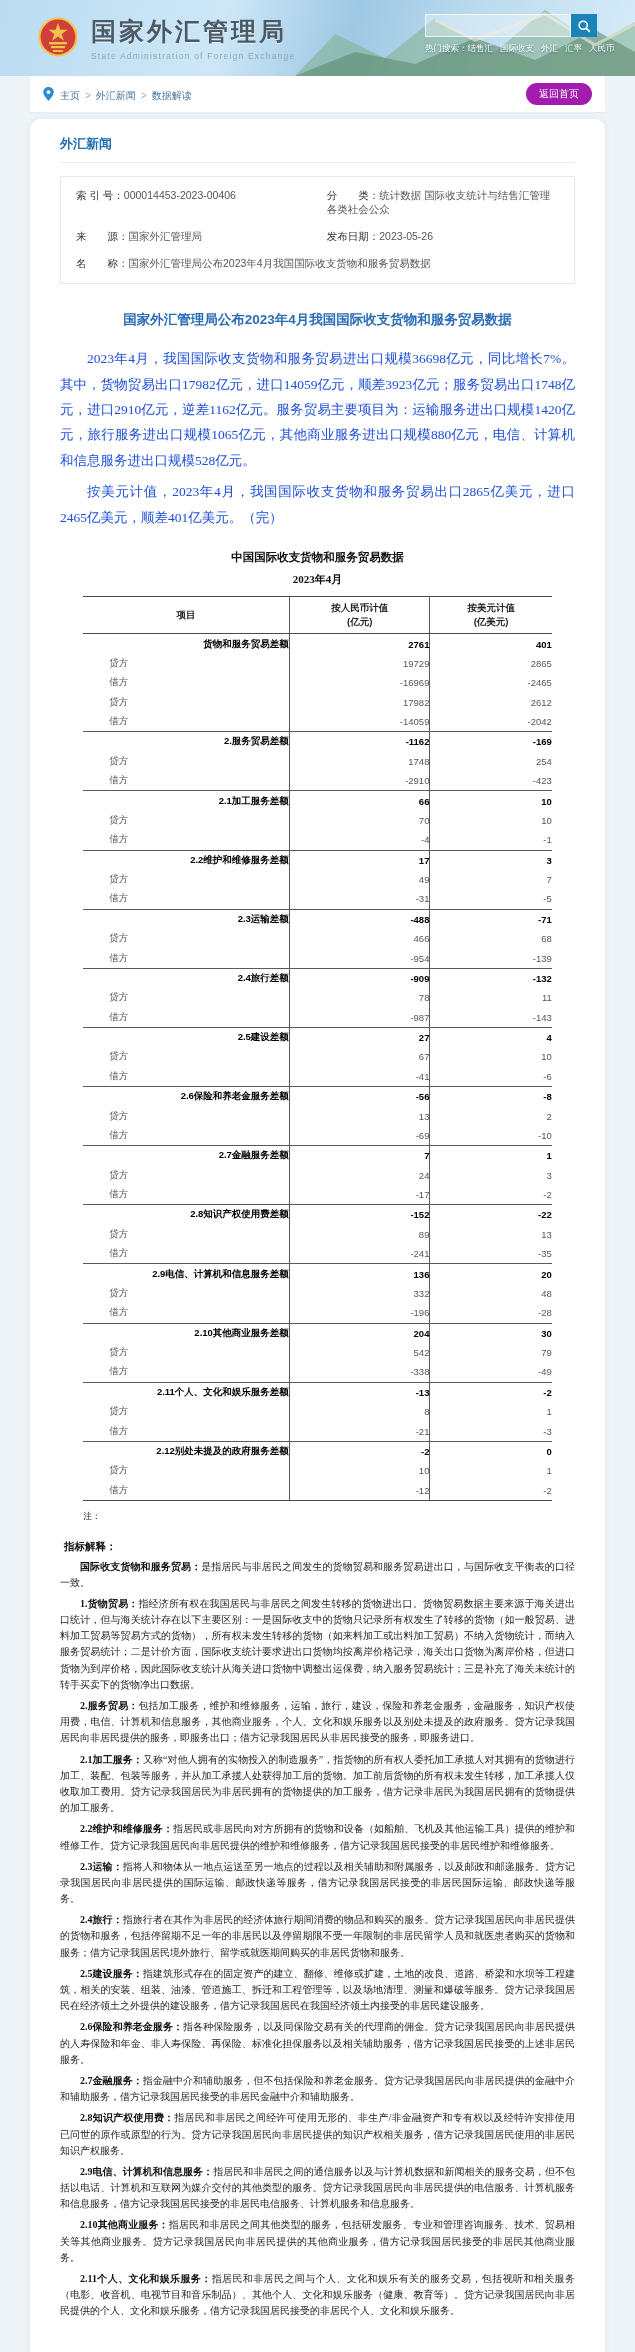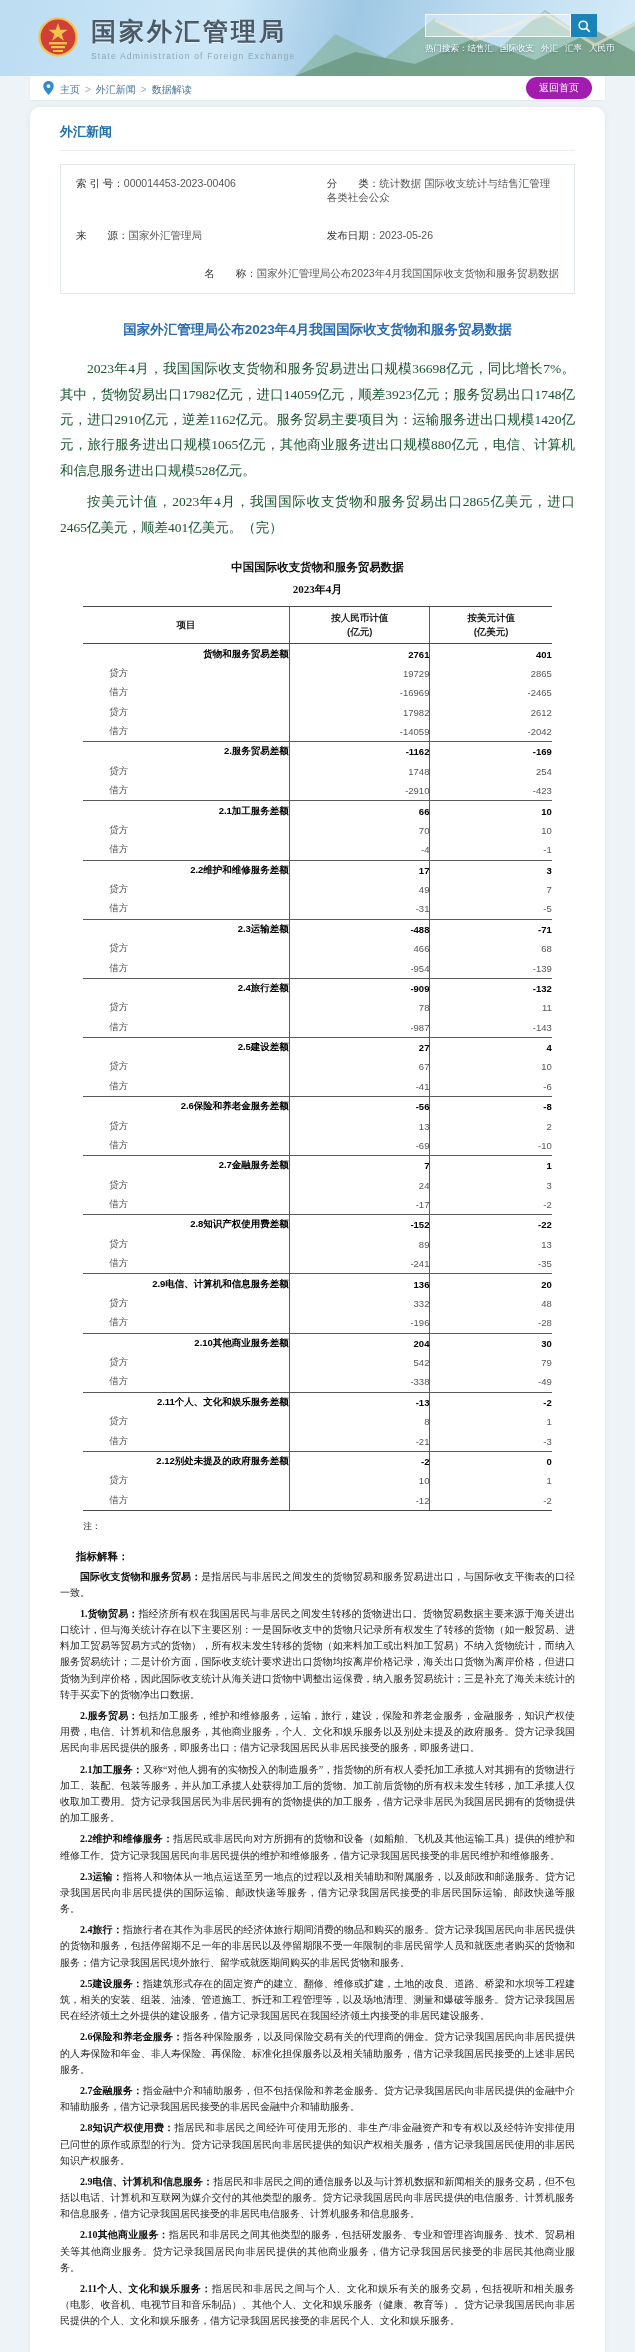--- a/index.html
+++ b/index.html
@@ -14,56 +14,56 @@
   .brand-cn{font-size:25px;font-weight:bold;color:#4a5a66;letter-spacing:3px;text-shadow:0 1px 1px rgba(255,255,255,.6);}
   .brand-en{font-size:8.5px;color:#8fa6b4;letter-spacing:1.2px;margin-top:3px;}
   .search-area{position:absolute;right:42px;top:14px;width:168px;}
   .search-row{display:flex;height:23px;}
   .search-input{flex:1;border:1px solid rgba(255,255,255,.75);background:rgba(255,255,255,.35);outline:none;font-size:10px;padding:0 6px;color:#2a4a5e;}
   .search-btn{width:30px;border:none;background:#1a84b8;display:flex;align-items:center;justify-content:center;cursor:pointer;}
   .hotwords{margin-top:6px;font-size:8.5px;color:#ffffff;text-shadow:0 1px 2px rgba(20,70,110,.55);white-space:nowrap;}
   .hotwords a{color:#fff;text-decoration:none;margin-right:7px;}
 
   
-  .crumbbar{margin:0 30px 7px;background:#ffffff;height:24px;display:flex;align-items:center;padding:0 13px;box-shadow:0 1px 2px rgba(0,0,0,.05);}
+  .crumbbar{margin:0 30px 7px;background:#ffffff;height:36px;display:flex;align-items:center;padding:0 13px;box-shadow:0 1px 2px rgba(0,0,0,.05);}
   .crumb-item{font-size:10px;color:#46759c;text-decoration:none;cursor:pointer;}
   .crumb-sep{font-size:10px;color:#9ab0c0;margin:0 5px;}
   .back-home{margin-left:auto;background:#a21caf;color:#fff;border:none;font-size:10px;padding:4px 13px;border-radius:11px;cursor:pointer;}
 
   
   .card{margin:0 30px;background:#fff;border-radius:10px 10px 0 0;padding:16px 30px 36px;box-shadow:0 0 6px rgba(0,0,0,.06);}
   .section-label{color:#1f6fae;font-weight:bold;font-size:13px;padding-bottom:9px;border-bottom:1px solid #e8edf3;}
 
-  .meta-box{border:1px solid #e2e8ee;margin-top:13px;padding:12px 15px;font-size:10.5px;display:grid;grid-template-columns:1.08fr 1fr;row-gap:24px;}
+  .meta-box{border:1px solid #e2e8ee;margin-top:13px;padding:12px 15px;font-size:10.5px;display:grid;grid-template-columns:1.08fr 1fr;row-gap:13px;}
   .meta-label{color:#333;}
   .meta-value{color:#555;}
-  .meta-full{grid-column:1 / -1;text-align:right;}
+  .meta-full{grid-column:1 / -1;}
 
   .article-title{text-align:center;color:#2a6cb5;font-weight:bold;font-size:13.5px;margin:26px 6px 16px;line-height:1.5;}
-  .body-p{font-family:"Liberation Serif","DejaVu Serif",serif;font-size:13.5px;color:#14532d;line-height:1.88;text-align:justify;text-indent:2em;margin:6px 0;}
+  .body-p{font-family:"Liberation Serif","DejaVu Serif",serif;font-size:13.5px;color:#1d4ed8;line-height:1.88;text-align:justify;text-indent:2em;margin:6px 0;}
 
   .table-title{text-align:center;font-weight:bold;font-size:11.5px;color:#111;margin-top:20px;}
   .table-subtitle{text-align:center;font-weight:bold;font-size:11px;color:#111;margin-top:7px;font-family:"Liberation Serif","DejaVu Serif",serif;}
 
   table.bop{width:91%;margin:9px auto 0;border-collapse:collapse;font-size:9.5px;color:#222;}
   table.bop th{border-top:1.5px solid #4a4a4a;border-bottom:1.5px solid #4a4a4a;font-weight:bold;padding:4px 0;font-size:9.5px;line-height:1.5;}
   table.bop td{padding:3.2px 0;}
   .col-cny,.col-usd{border-left:1px solid #5a5a5a;}
   tr.group-start td{border-top:1px solid #5a5a5a;text-align:right;}
   table.bop tr:last-child td{border-bottom:1.5px solid #4a4a4a;}
   td.label{text-align:left;padding-left:8px;}
   td.label.sub{padding-left:26px;color:#555;}
   td.num{text-align:right;padding-right:22px;color:#555;}
   tr.balance td{font-weight:bold;color:#000;}
 
   .notes{width:91%;margin:9px auto 0;font-size:8.8px;color:#222;line-height:1.55;font-family:"Liberation Serif","DejaVu Serif",serif;}
   .note-item{margin-top:1px;text-align:justify;}
 
   .explain{margin-top:16px;}
-  .explain-heading{font-weight:bold;font-size:10.5px;color:#111;margin:10px 16px 4px;font-family:"Liberation Serif","DejaVu Serif",serif;}
+  .explain-heading{font-weight:bold;font-size:10.5px;color:#111;margin:10px 4px 4px;font-family:"Liberation Serif","DejaVu Serif",serif;}
   .explain-p{font-family:"Liberation Serif","DejaVu Serif",serif;font-size:10px;color:#222;line-height:1.62;text-align:justify;text-indent:2em;margin:5px 0;}
   .explain-p b{color:#111;}
 </style>
 </head>
 <body>
 
 <div class="page">
 
   <div class="banner">
     <svg class="hills" viewBox="0 0 340 76" preserveAspectRatio="none">

